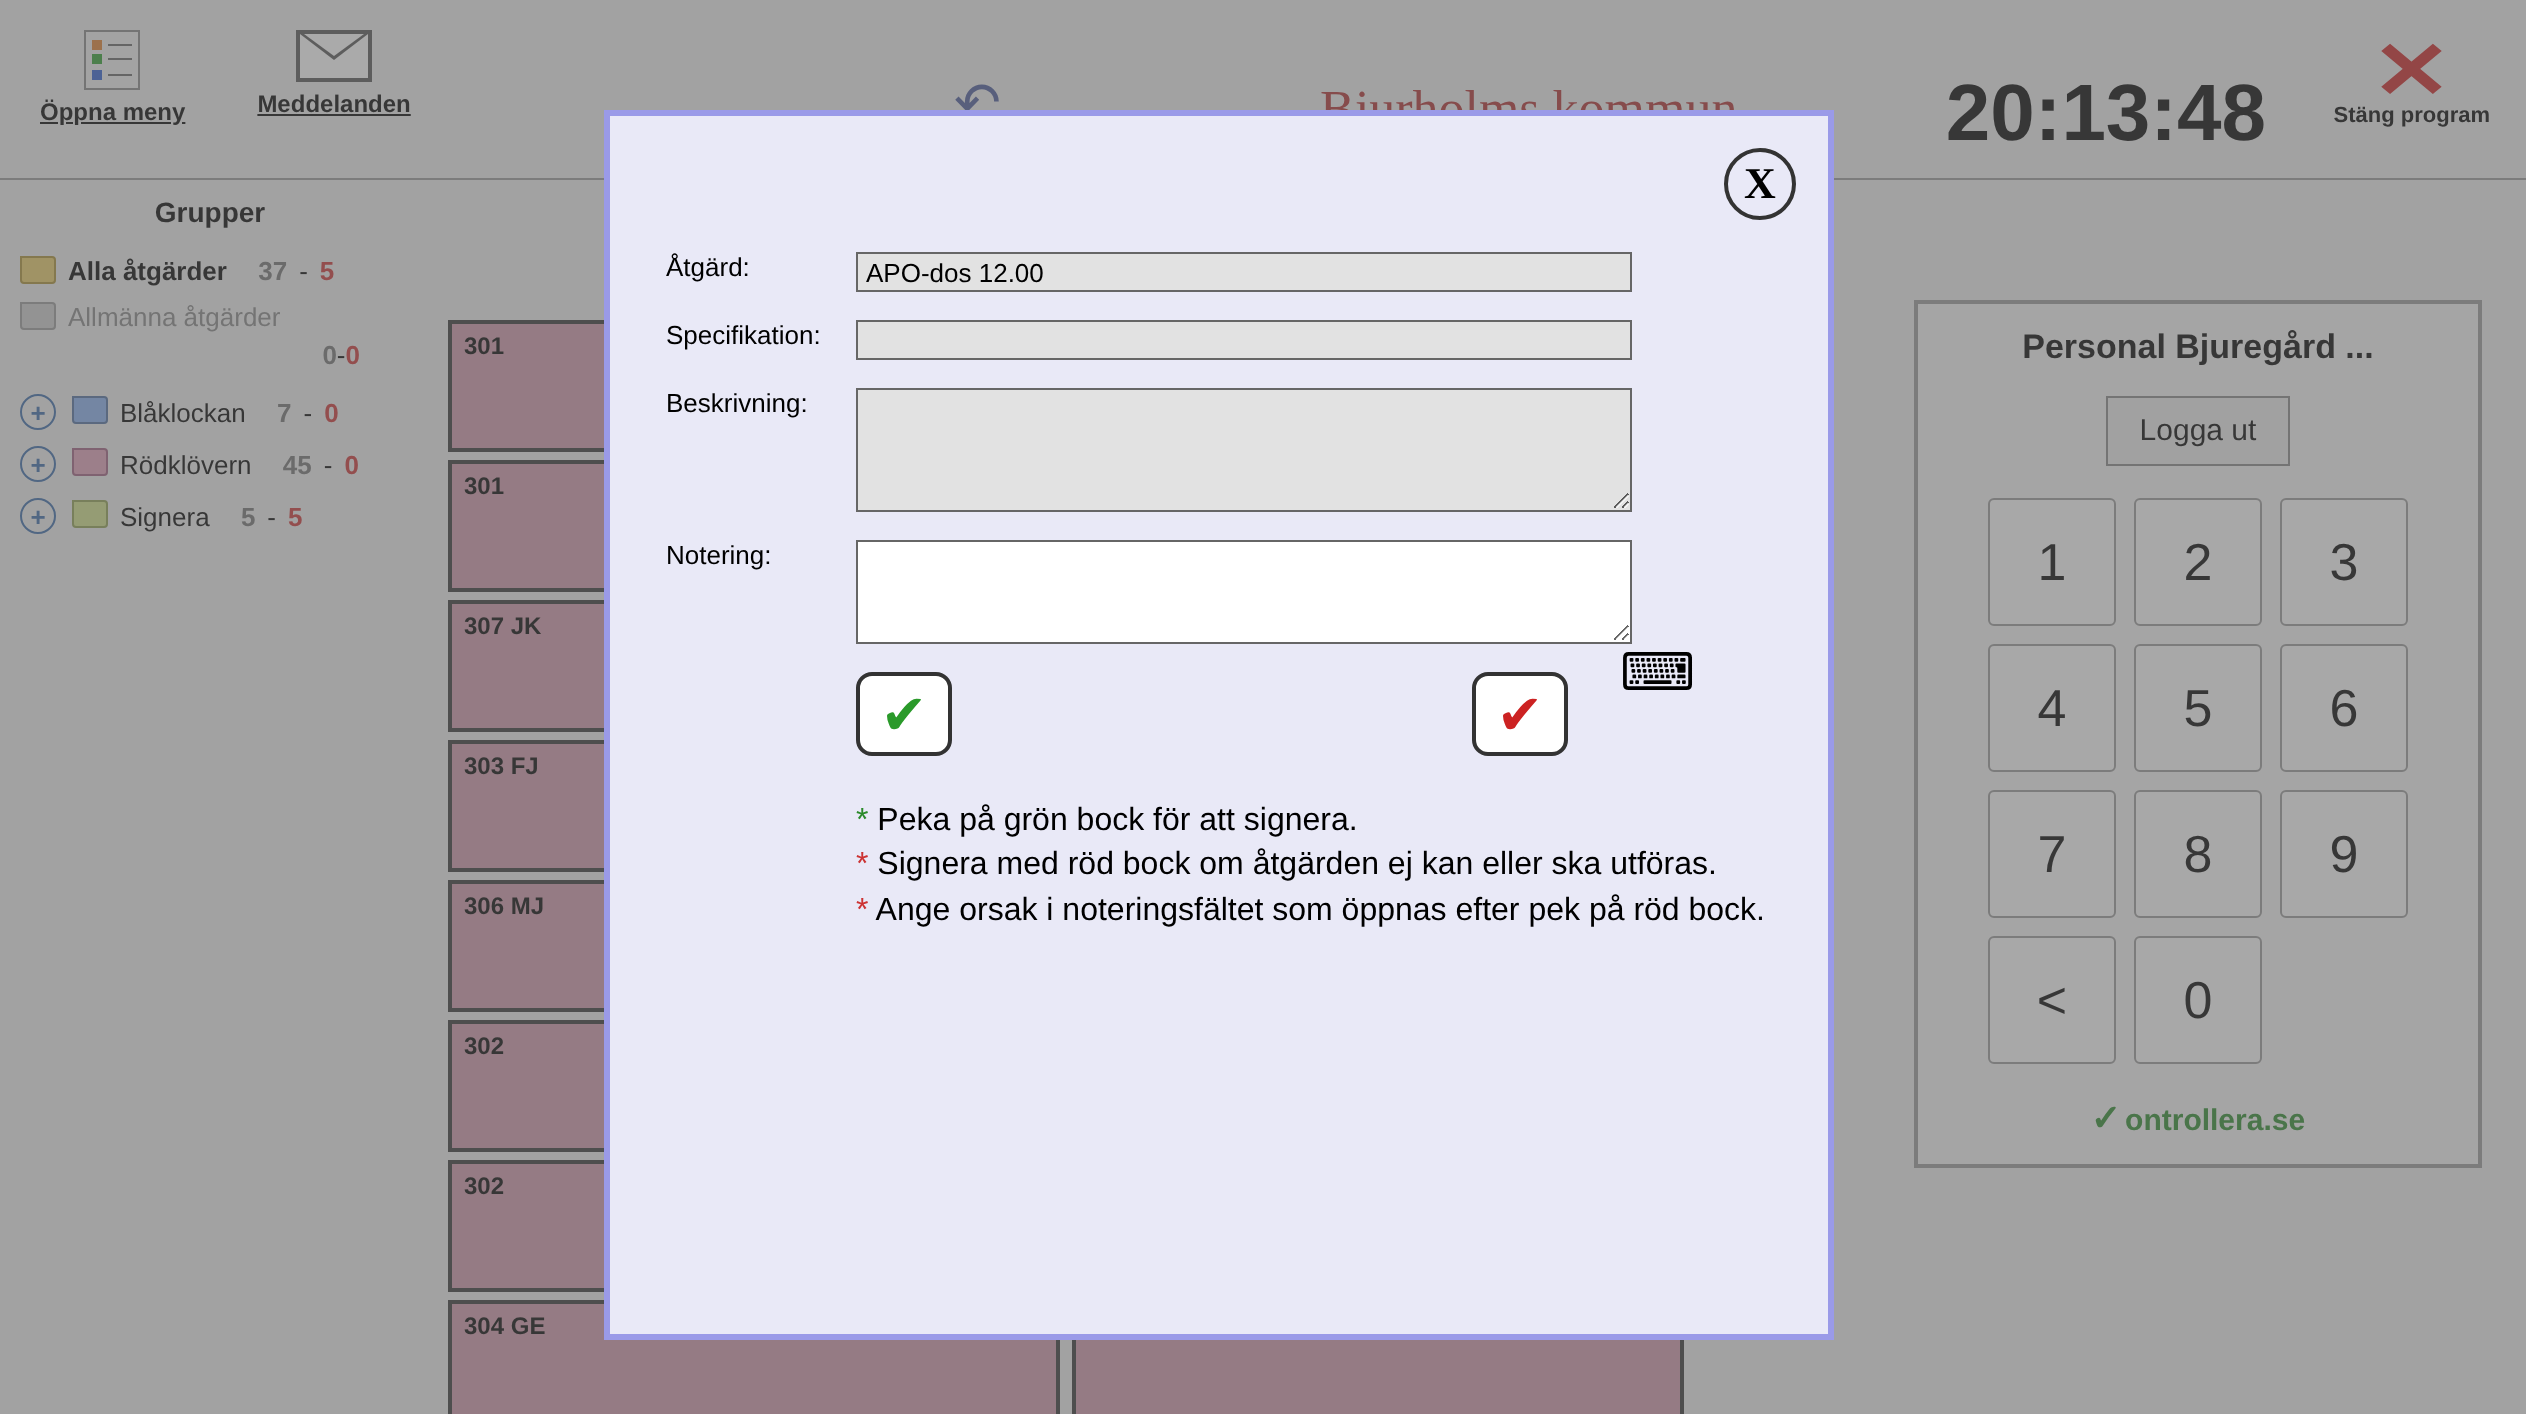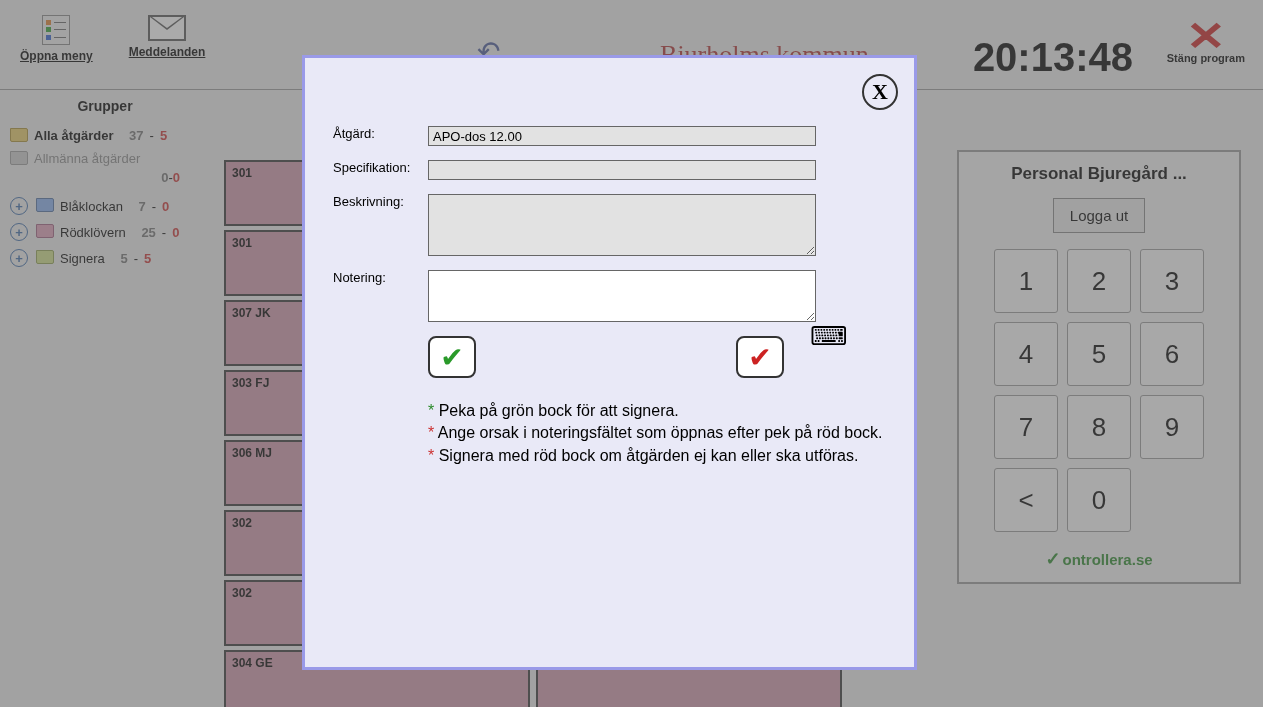--- a/index.html
+++ b/index.html
@@ -113,21 +113,21 @@
   <div class="sb-item">
     <div class="plus-circ">+</div>
     <div class="folder f-blue"></div>
     <span>Blåklockan</span>&nbsp;
     <span class="cnt-b">7</span>-<span class="cnt-r">0</span>
   </div>
   <div class="sb-item">
     <div class="plus-circ">+</div>
     <div class="folder f-pink"></div>
     <span>Rödklövern</span>&nbsp;
-    <span class="cnt-b">25</span>-<span class="cnt-r">0</span>
+    <span class="cnt-b">45</span>-<span class="cnt-r">0</span>
   </div>
   <div class="sb-item">
     <div class="plus-circ">+</div>
     <div class="folder f-lime"></div>
     <span>Signera</span>&nbsp;
     <span class="cnt-b">5</span>-<span class="cnt-r">5</span>
   </div>
 </div>
 
 <div class="task-cols">
@@ -188,16 +188,16 @@
     <label>Notering:</label>
     <textarea class="ta-white" style=""></textarea>
   </div>
   <div class="kbd-icon">⌨</div>
   <div class="check-row">
     <div class="check-btn" style="color:#2a9a2a">✔</div>
     <div class="check-btn" style="color:#cc2222">✔</div>
   </div>
   <div class="hints">
     <div><span class="s1">* </span><span>Peka på grön bock för att signera.</span></div>
+    <div><span class="s2">* </span><span>Signera med röd bock om åtgärden ej kan eller ska utföras.</span></div>
     <div><span class="s2">* </span><span>Ange orsak i noteringsfältet som öppnas efter pek på röd bock.</span></div>
-    <div><span class="s2">* </span><span>Signera med röd bock om åtgärden ej kan eller ska utföras.</span></div>
   </div>
 </div>
 
 </body></html>

